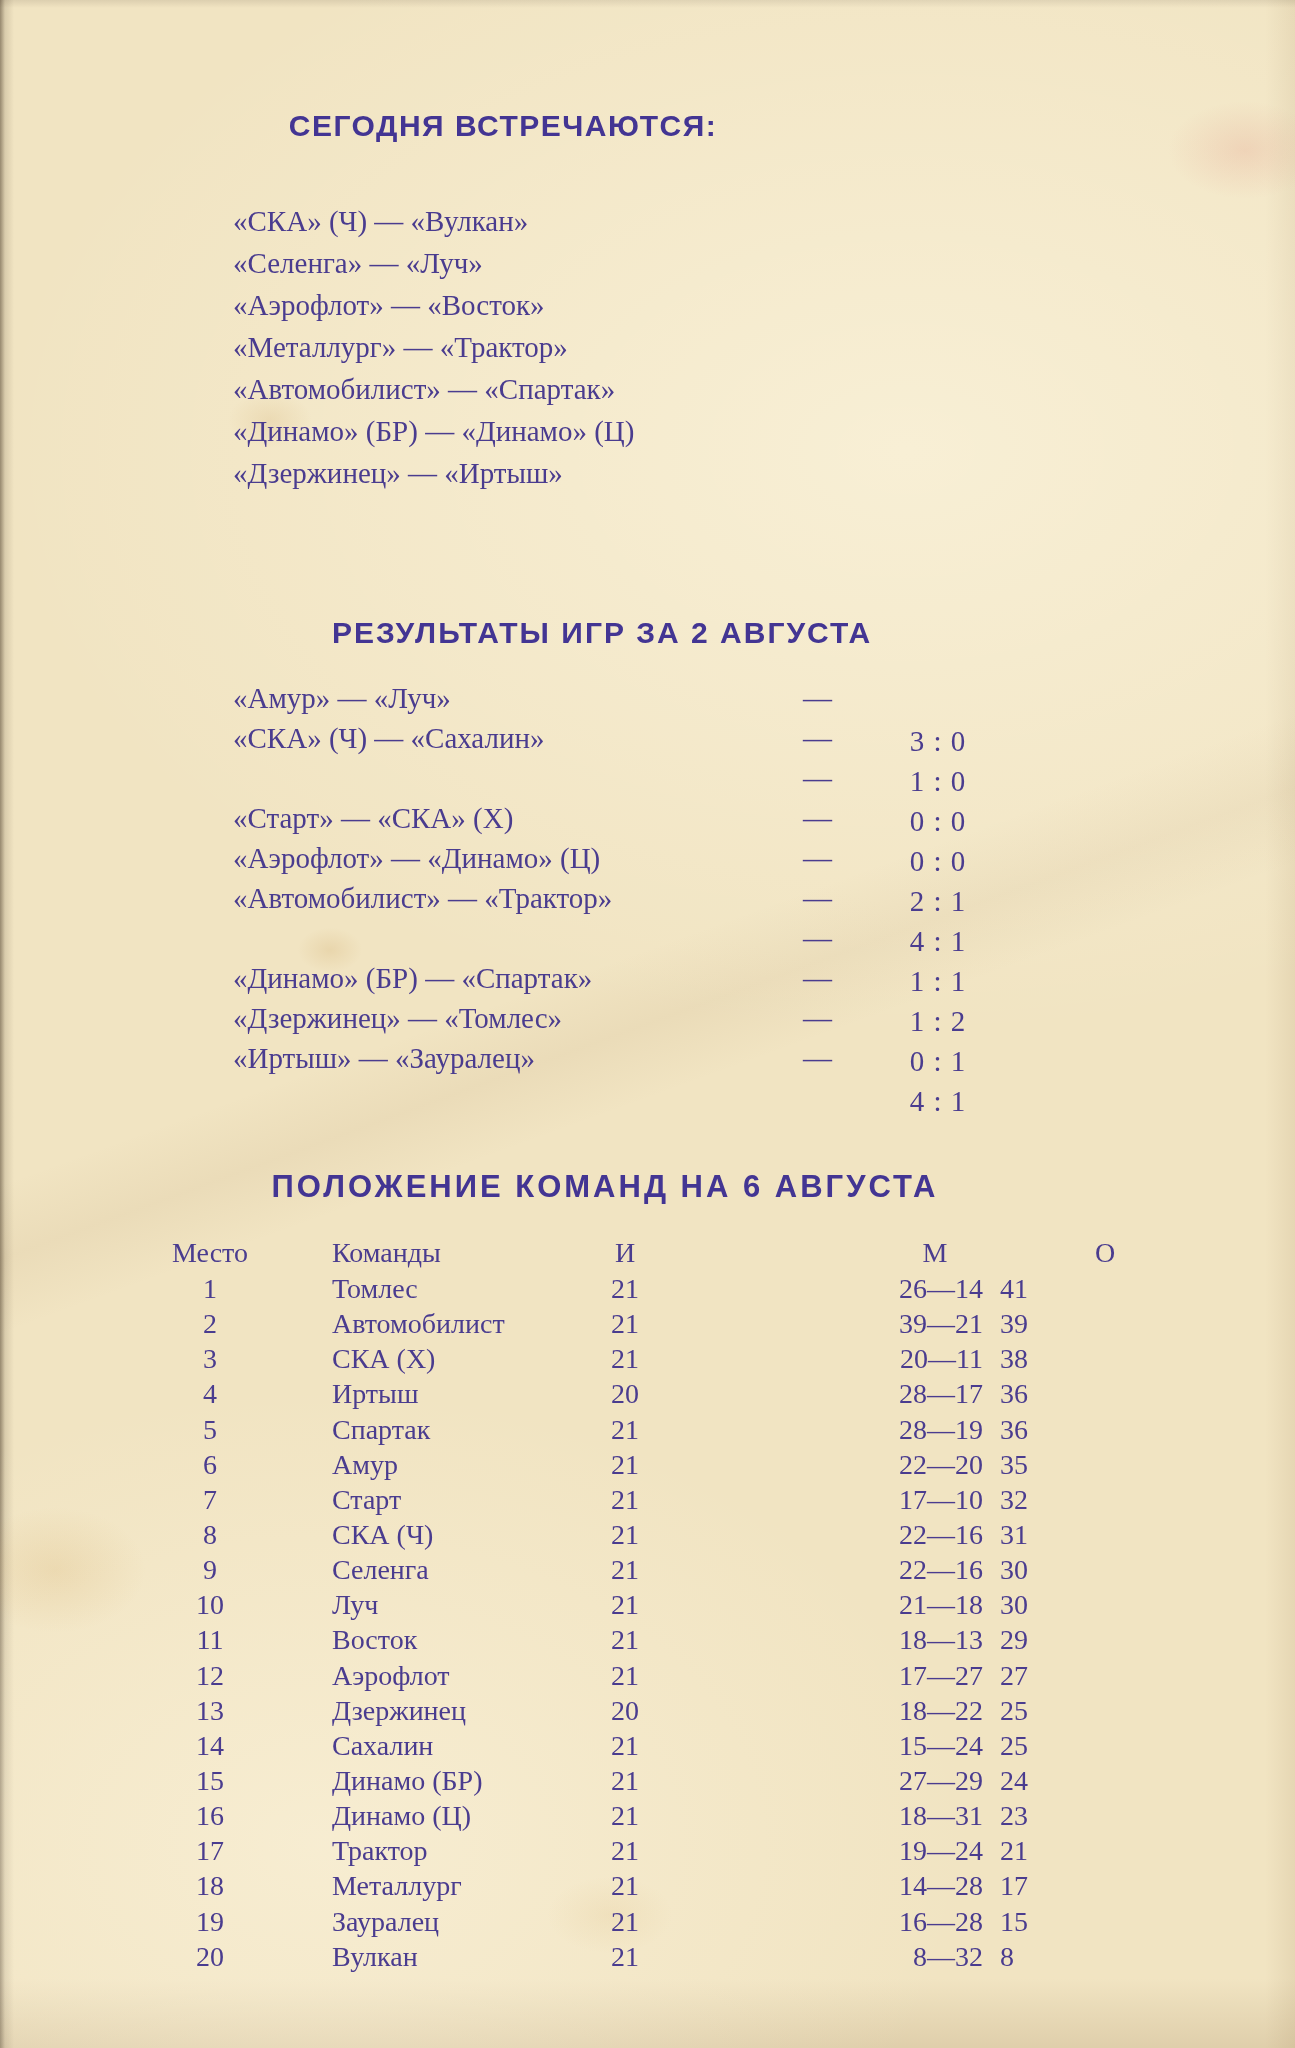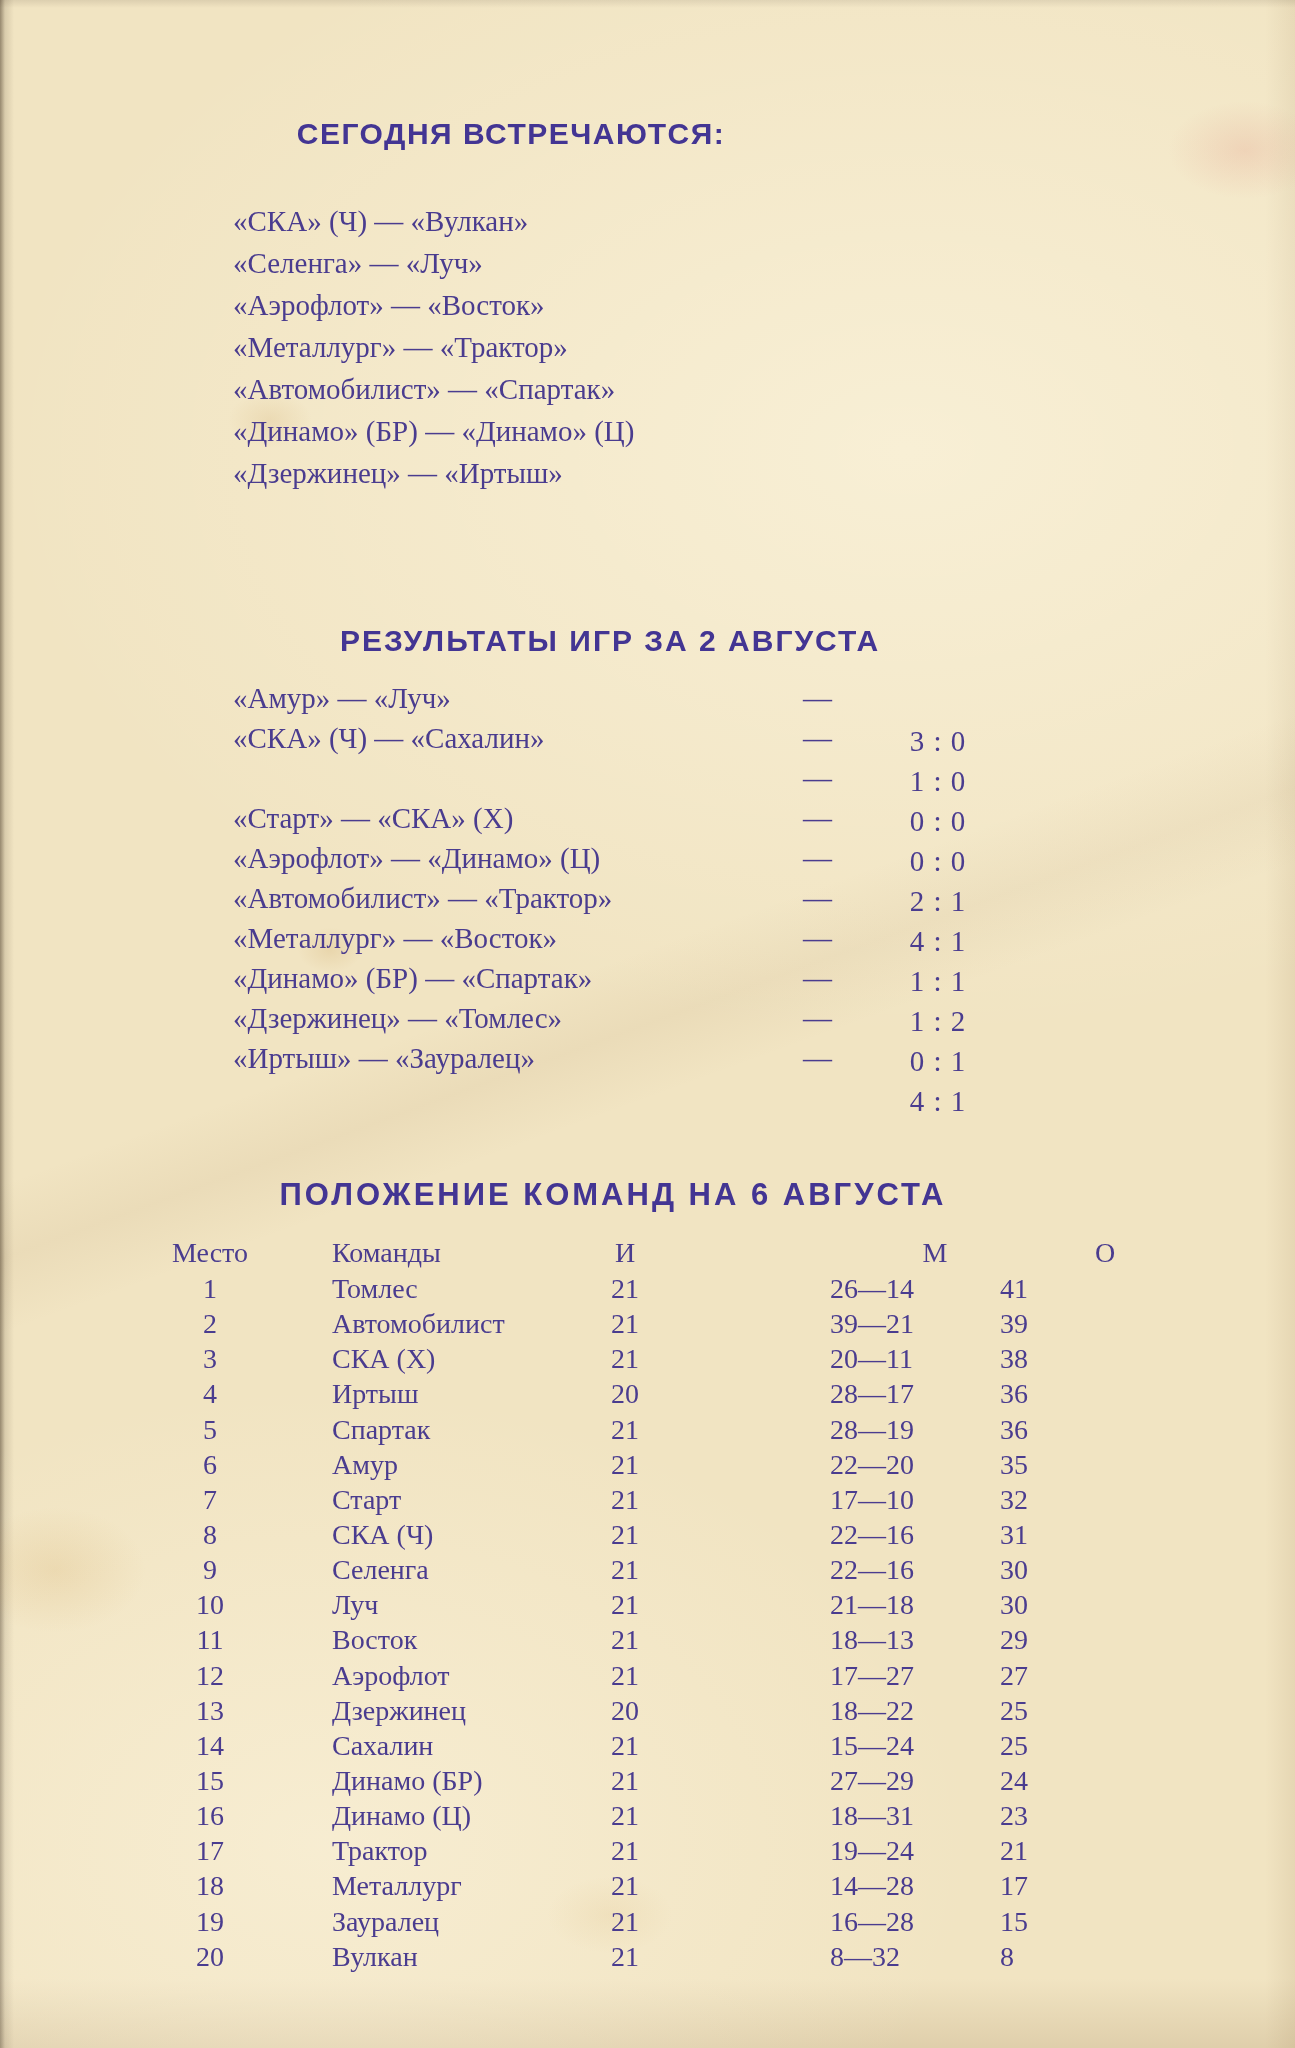--- a/index.html
+++ b/index.html
@@ -22,21 +22,21 @@
       radial-gradient(90px 55px at 610px 1915px, rgba(200,150,70,0.10), transparent 70%),
       radial-gradient(1400px 900px at 70% 22%, rgba(255,250,232,0.50), rgba(255,250,232,0) 65%),
       radial-gradient(1000px 700px at 25% 90%, rgba(252,244,222,0.55), transparent 65%),
       linear-gradient(90deg, rgba(40,25,10,0.45) 0px, rgba(40,25,10,0.12) 5px, rgba(40,25,10,0) 14px),
       linear-gradient(180deg, rgba(40,25,10,0.10) 0px, rgba(40,25,10,0) 8px),
       linear-gradient(0deg, rgba(130,95,50,0.16) 0px, rgba(130,95,50,0) 70px),
       linear-gradient(270deg, rgba(130,95,50,0.10) 0px, rgba(130,95,50,0) 30px),
       linear-gradient(160deg, transparent 47%, rgba(150,110,60,0.07) 50%, transparent 53%);
   }
   .hd {
-    position: absolute; margin: 16px;
+    position: absolute; margin: 8px;
     font-family: "Liberation Sans", "DejaVu Sans", sans-serif;
     font-weight: bold;
     color: #433593;
     white-space: nowrap;
   }
   #title-today     { top: 101px;  left: 95px;  width: 800px; text-align: center; font-size: 30px; letter-spacing: 1.5px; }
   #title-results   { top: 608px;  left: 194px; width: 800px; text-align: center; font-size: 30px; letter-spacing: 2px; }
   #title-standings { top: 1161px; left: 197px; width: 800px; text-align: center; font-size: 31px; letter-spacing: 3px; }
 
   .match-list {
@@ -50,21 +50,21 @@
   .r-dash  { position: absolute; left: 570px; }
   .r-score { position: absolute; left: 640px; width: 130px; text-align: center; letter-spacing: 1px; margin-top: 43px; }
 
   .thead { position: absolute; top: 1235px; left: 150px; width: 1000px; height: 36px; font-size: 28px; }
   .tbody { position: absolute; top: 1271px; left: 150px; width: 1000px; font-size: 28px; }
   .trow  { position: relative; height: 35.15px; line-height: 35.15px; white-space: nowrap; }
   .thead { line-height: 36px; white-space: nowrap; }
   .c-place  { position: absolute; left: 0;     width: 120px; text-align: center; }
   .c-team   { position: absolute; left: 182px; }
   .c-games  { position: absolute; left: 430px; width: 90px;  text-align: center; }
-  .c-goals  { position: absolute; left: 680px; width: 153px; }
+  .c-goals  { position: absolute; left: 680px; width: 153px; text-align: right; }
   .c-points { position: absolute; left: 850px; width: 123px; text-align: left; }
   .h-goals  { position: absolute; left: 710px; width: 150px; text-align: center; }
   .h-points { position: absolute; left: 895px; width: 120px; text-align: center; }
 </style>
 </head>
 <body>
 
 <div class="paper">
   <div class="texture"></div>
 
@@ -121,21 +121,20 @@
         <span class="r-score">2 : 1</span>
       </div>
 
       <div class="result-row">
         <span class="r-pair">«Автомобилист» — «Трактор»</span>
         <span class="r-dash">—</span>
         <span class="r-score">4 : 1</span>
       </div>
 
       <div class="result-row">
-        <span class="r-pair">«Металлург» — «Восток»</span>
         <span class="r-dash">—</span>
         <span class="r-score">1 : 1</span>
       </div>
 
       <div class="result-row">
         <span class="r-pair">«Динамо» (БР) — «Спартак»</span>
         <span class="r-dash">—</span>
         <span class="r-score">1 : 2</span>
       </div>
 

